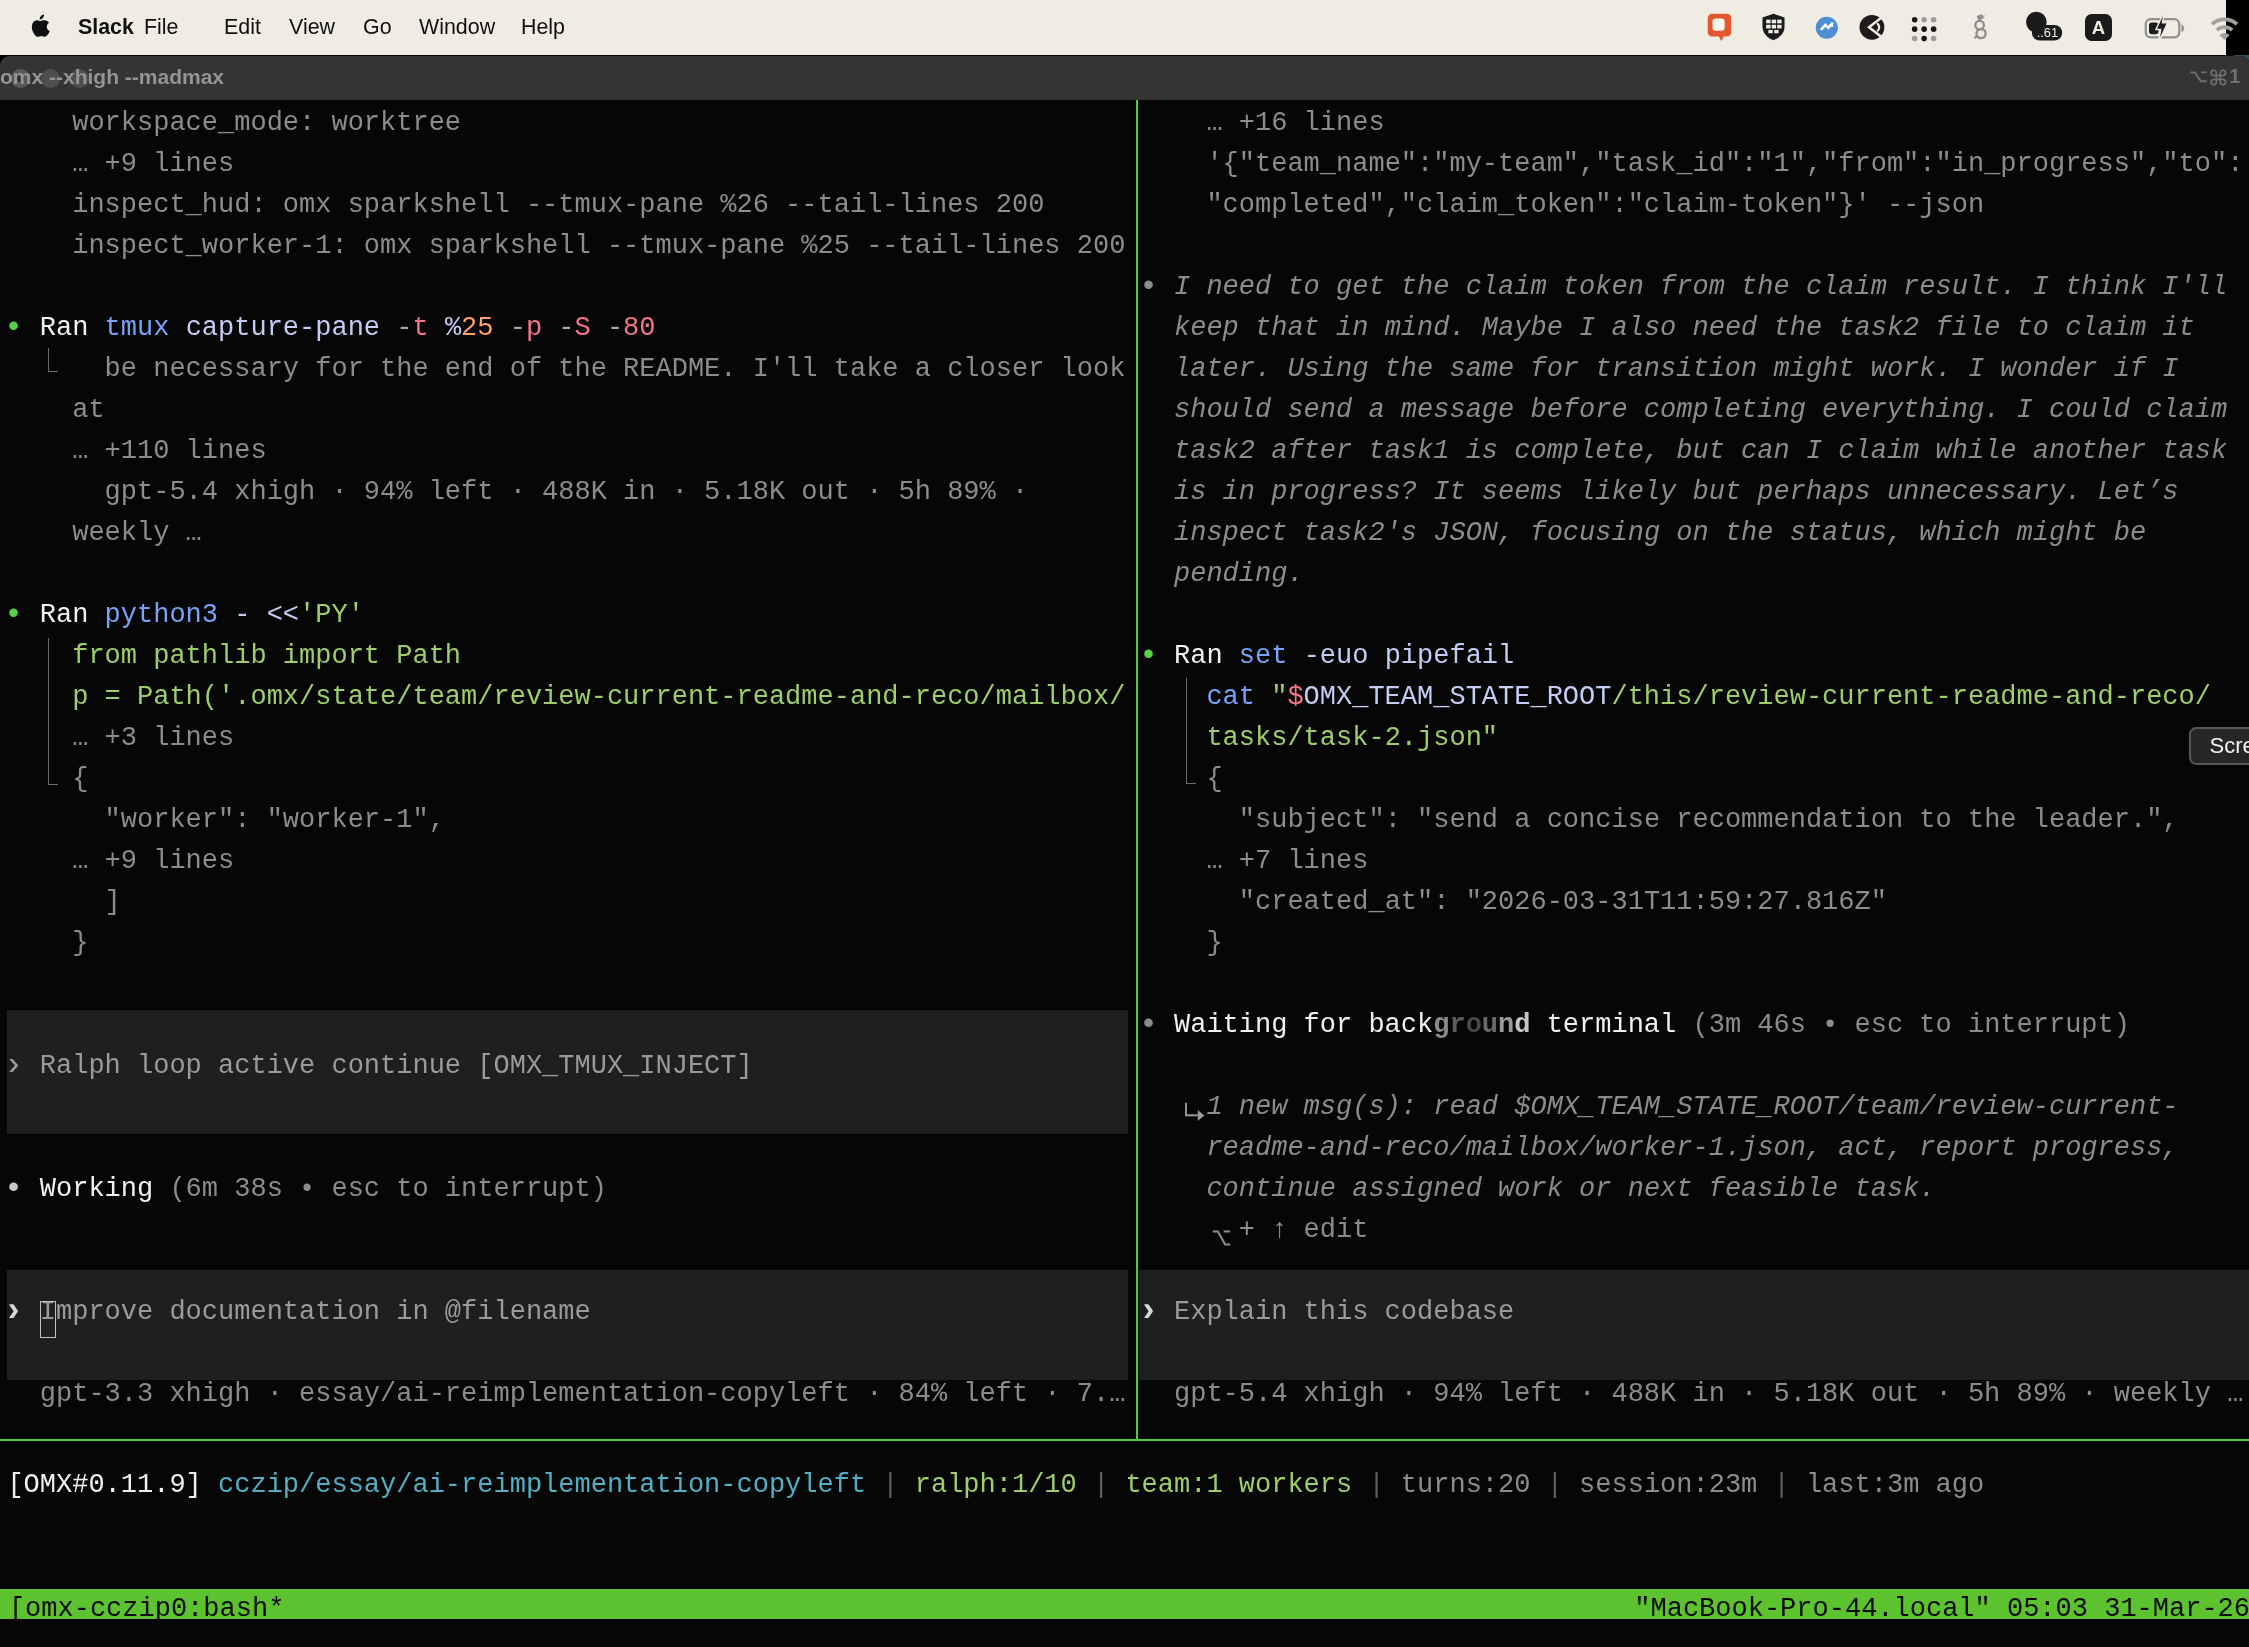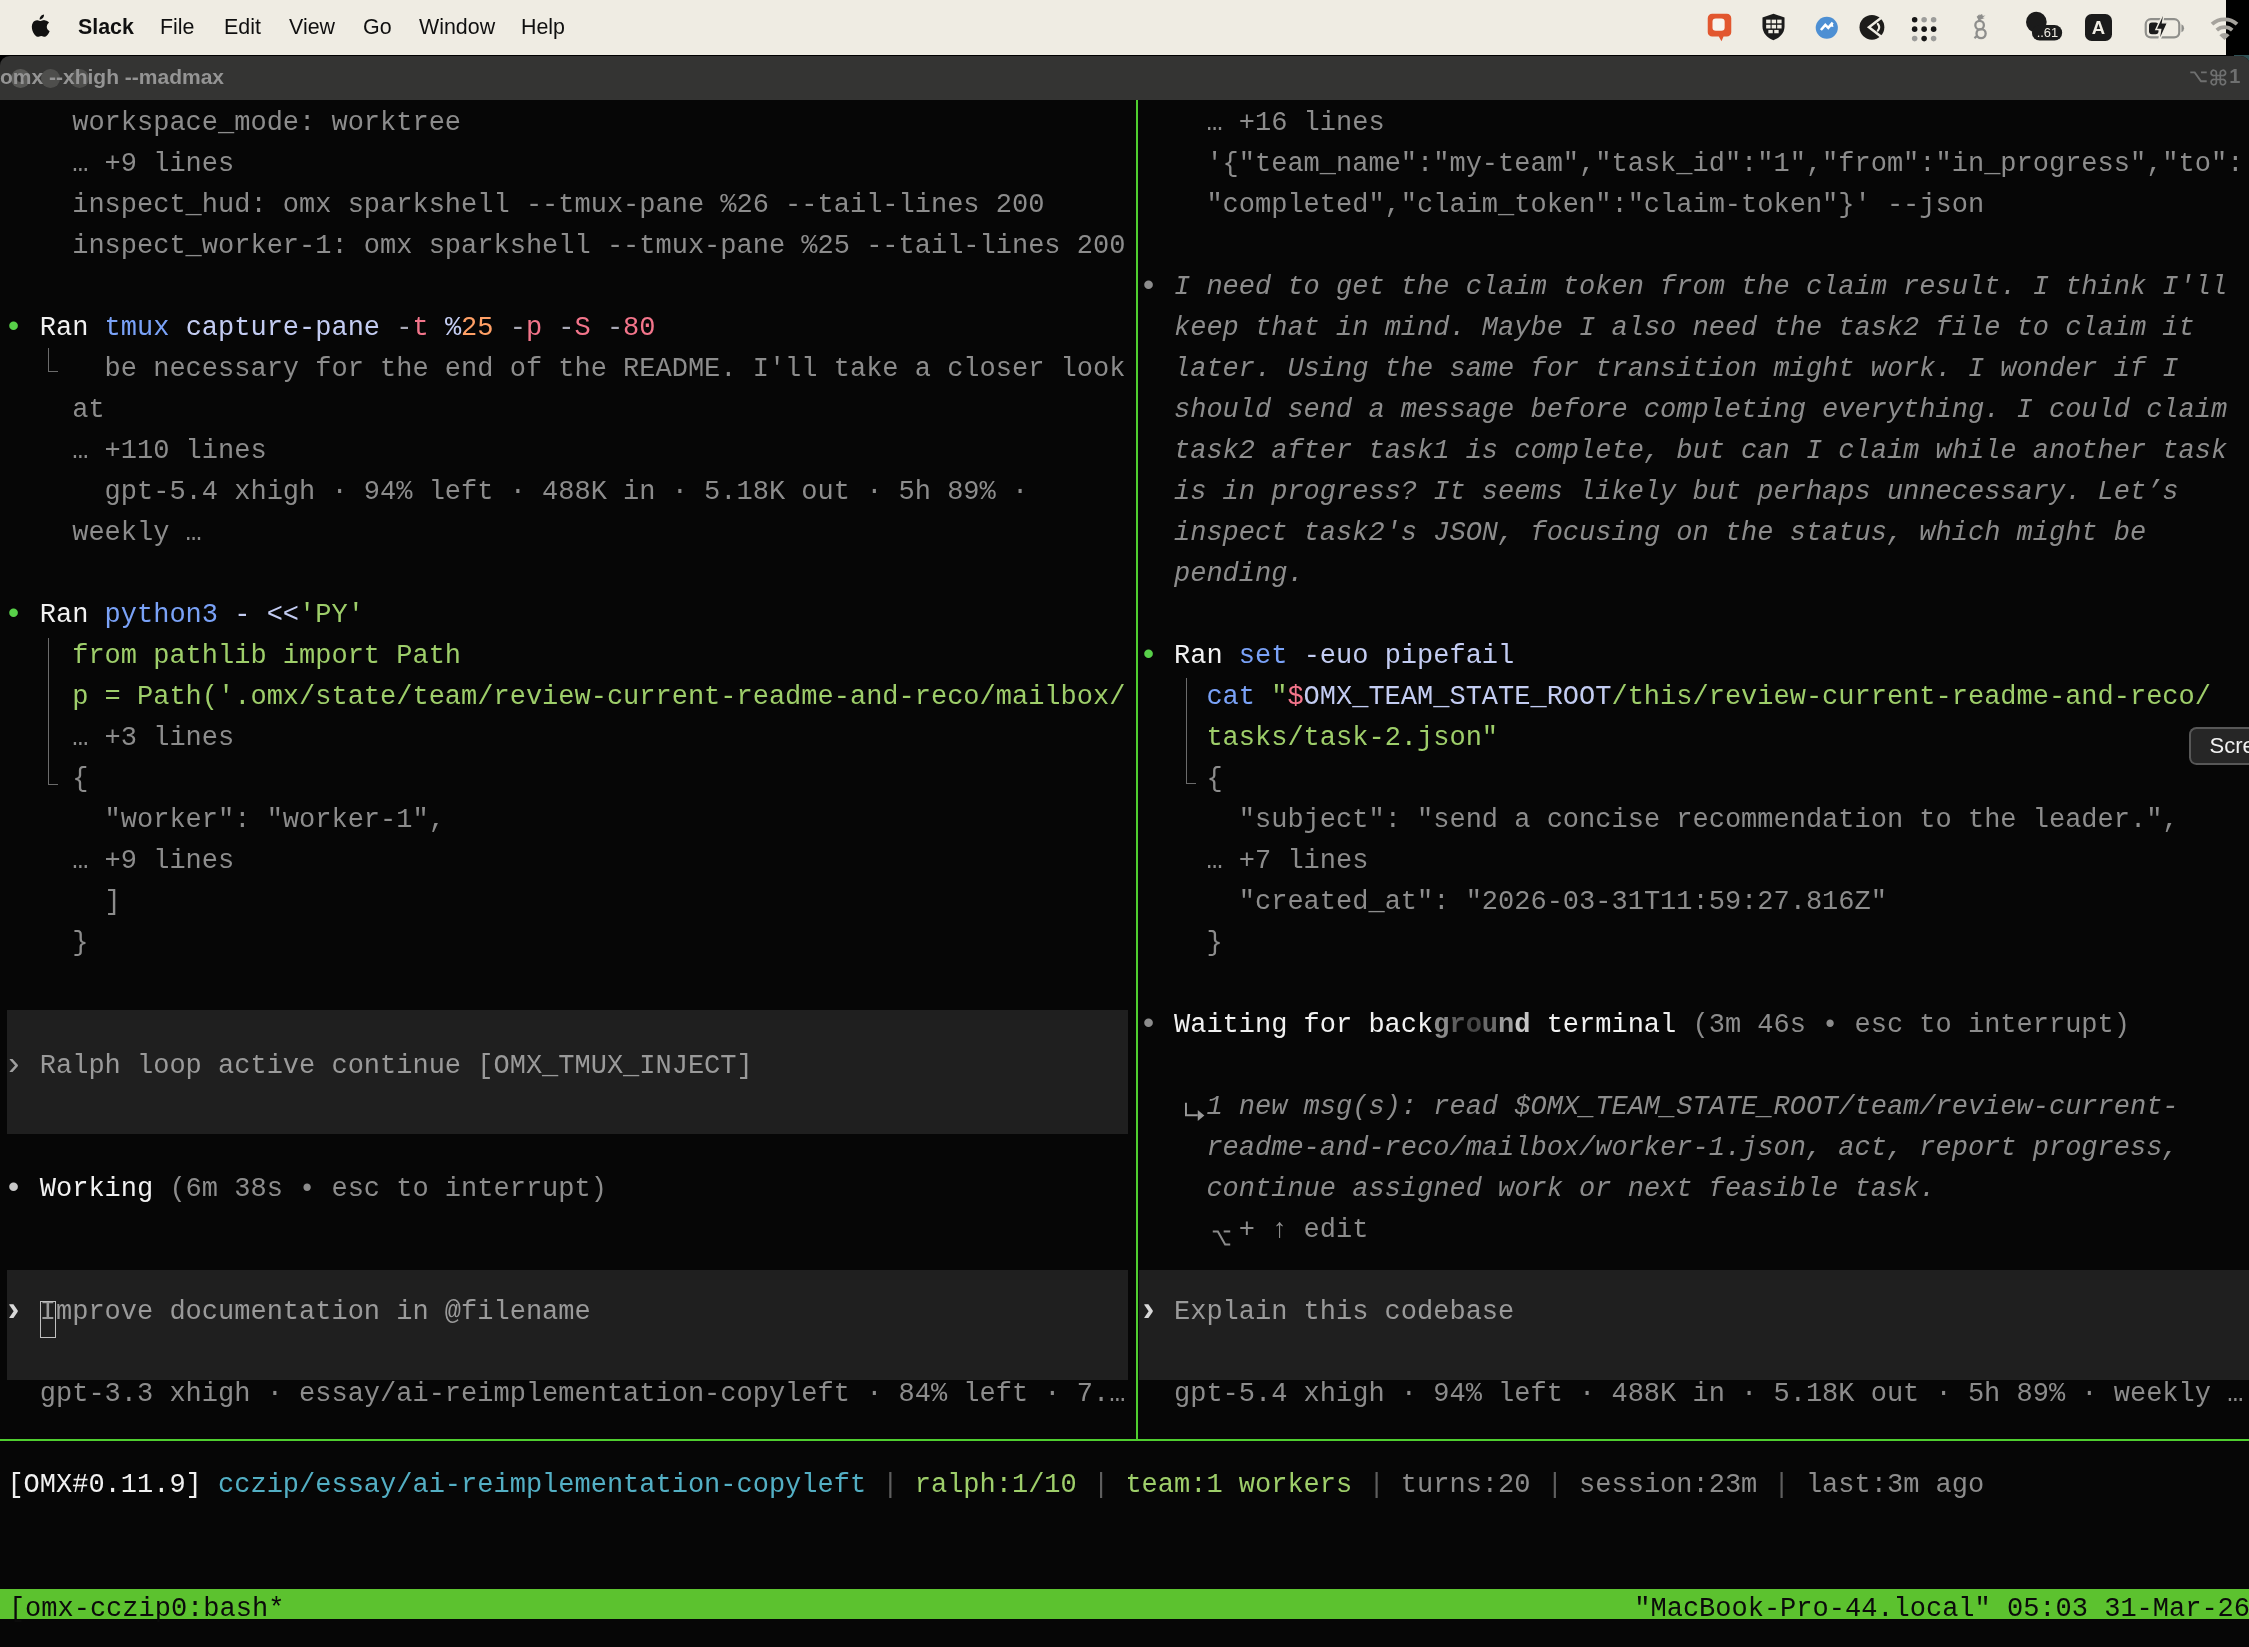--- a/index.html
+++ b/index.html
@@ -28,21 +28,21 @@
 .omx{position:absolute;left:7.4px;color:#8C8C8C}
 .cursor{position:absolute;border:1.8px solid #C0C0C0}
 .scre{position:absolute;background:#262626;border:2.2px solid #575757;border-radius:7.4px 0 0 7.4px;border-right:none;color:#F2F2F2;font-size:22px;font-family:"Liberation Sans",sans-serif;padding-left:18.5px;line-height:34px}
 </style></head><body>
 <div class="menubar">
     <svg style="position:absolute;left:31px;top:12.5px" width="19" height="28" viewBox="0 0 26 38">
       <path fill="#111" d="M18.5 9.6c-2.2-.2-4.1 1.2-5.2 1.2-1.1 0-2.9-1.2-4.8-1.1C5.9 9.8 3.6 11.2 2.4 13.4-.3 18 1.7 24.8 4.3 28.6c1.3 1.8 2.8 3.9 4.8 3.8 1.9-.1 2.6-1.2 4.9-1.2 2.3 0 3 1.2 4.9 1.2 2 0 3.3-1.9 4.6-3.7 1.4-2.1 2-4.1 2-4.2-.1 0-3.9-1.5-3.9-5.9 0-3.7 3-5.4 3.1-5.5-1.7-2.5-4.3-2.8-5.2-2.9-1-.1-1-.6 0-.6z"></path>
       <path fill="#111" d="M16.3 6.8c1-1.3 1.7-3 1.5-4.8-1.5.1-3.3 1-4.4 2.3-1 1.1-1.8 2.9-1.6 4.6 1.7.1 3.4-.8 4.5-2.1z"></path>
     </svg>
     <div class="mitem" style="left:78px;font-weight:700;">Slack</div>
-    <div class="mitem" style="left:160px;">File</div>
+    <div class="mitem" style="left:144px;">File</div>
     <div class="mitem" style="left:224px;">Edit</div>
     <div class="mitem" style="left:289px;">View</div>
     <div class="mitem" style="left:363px;">Go</div>
     <div class="mitem" style="left:419px;">Window</div>
     <div class="mitem" style="left:521px;">Help</div>
     <svg style="position:absolute;left:1707px;top:13.3px" width="25" height="29.5" viewBox="0 0 34 40">
       <path fill="#E2572F" d="M7 1h20a6 6 0 0 1 6 6v19a6 6 0 0 1-6 6h-4.5l-2.8 6.5L16 32H7a6 6 0 0 1-6-6V7a6 6 0 0 1 6-6z"></path>
       <rect x="7.5" y="7.5" width="16.5" height="16.5" rx="4.5" fill="#F7F4ED"></rect>
     </svg>
     <svg style="position:absolute;left:1761px;top:13.3px" width="25" height="28" viewBox="0 0 34 38">

